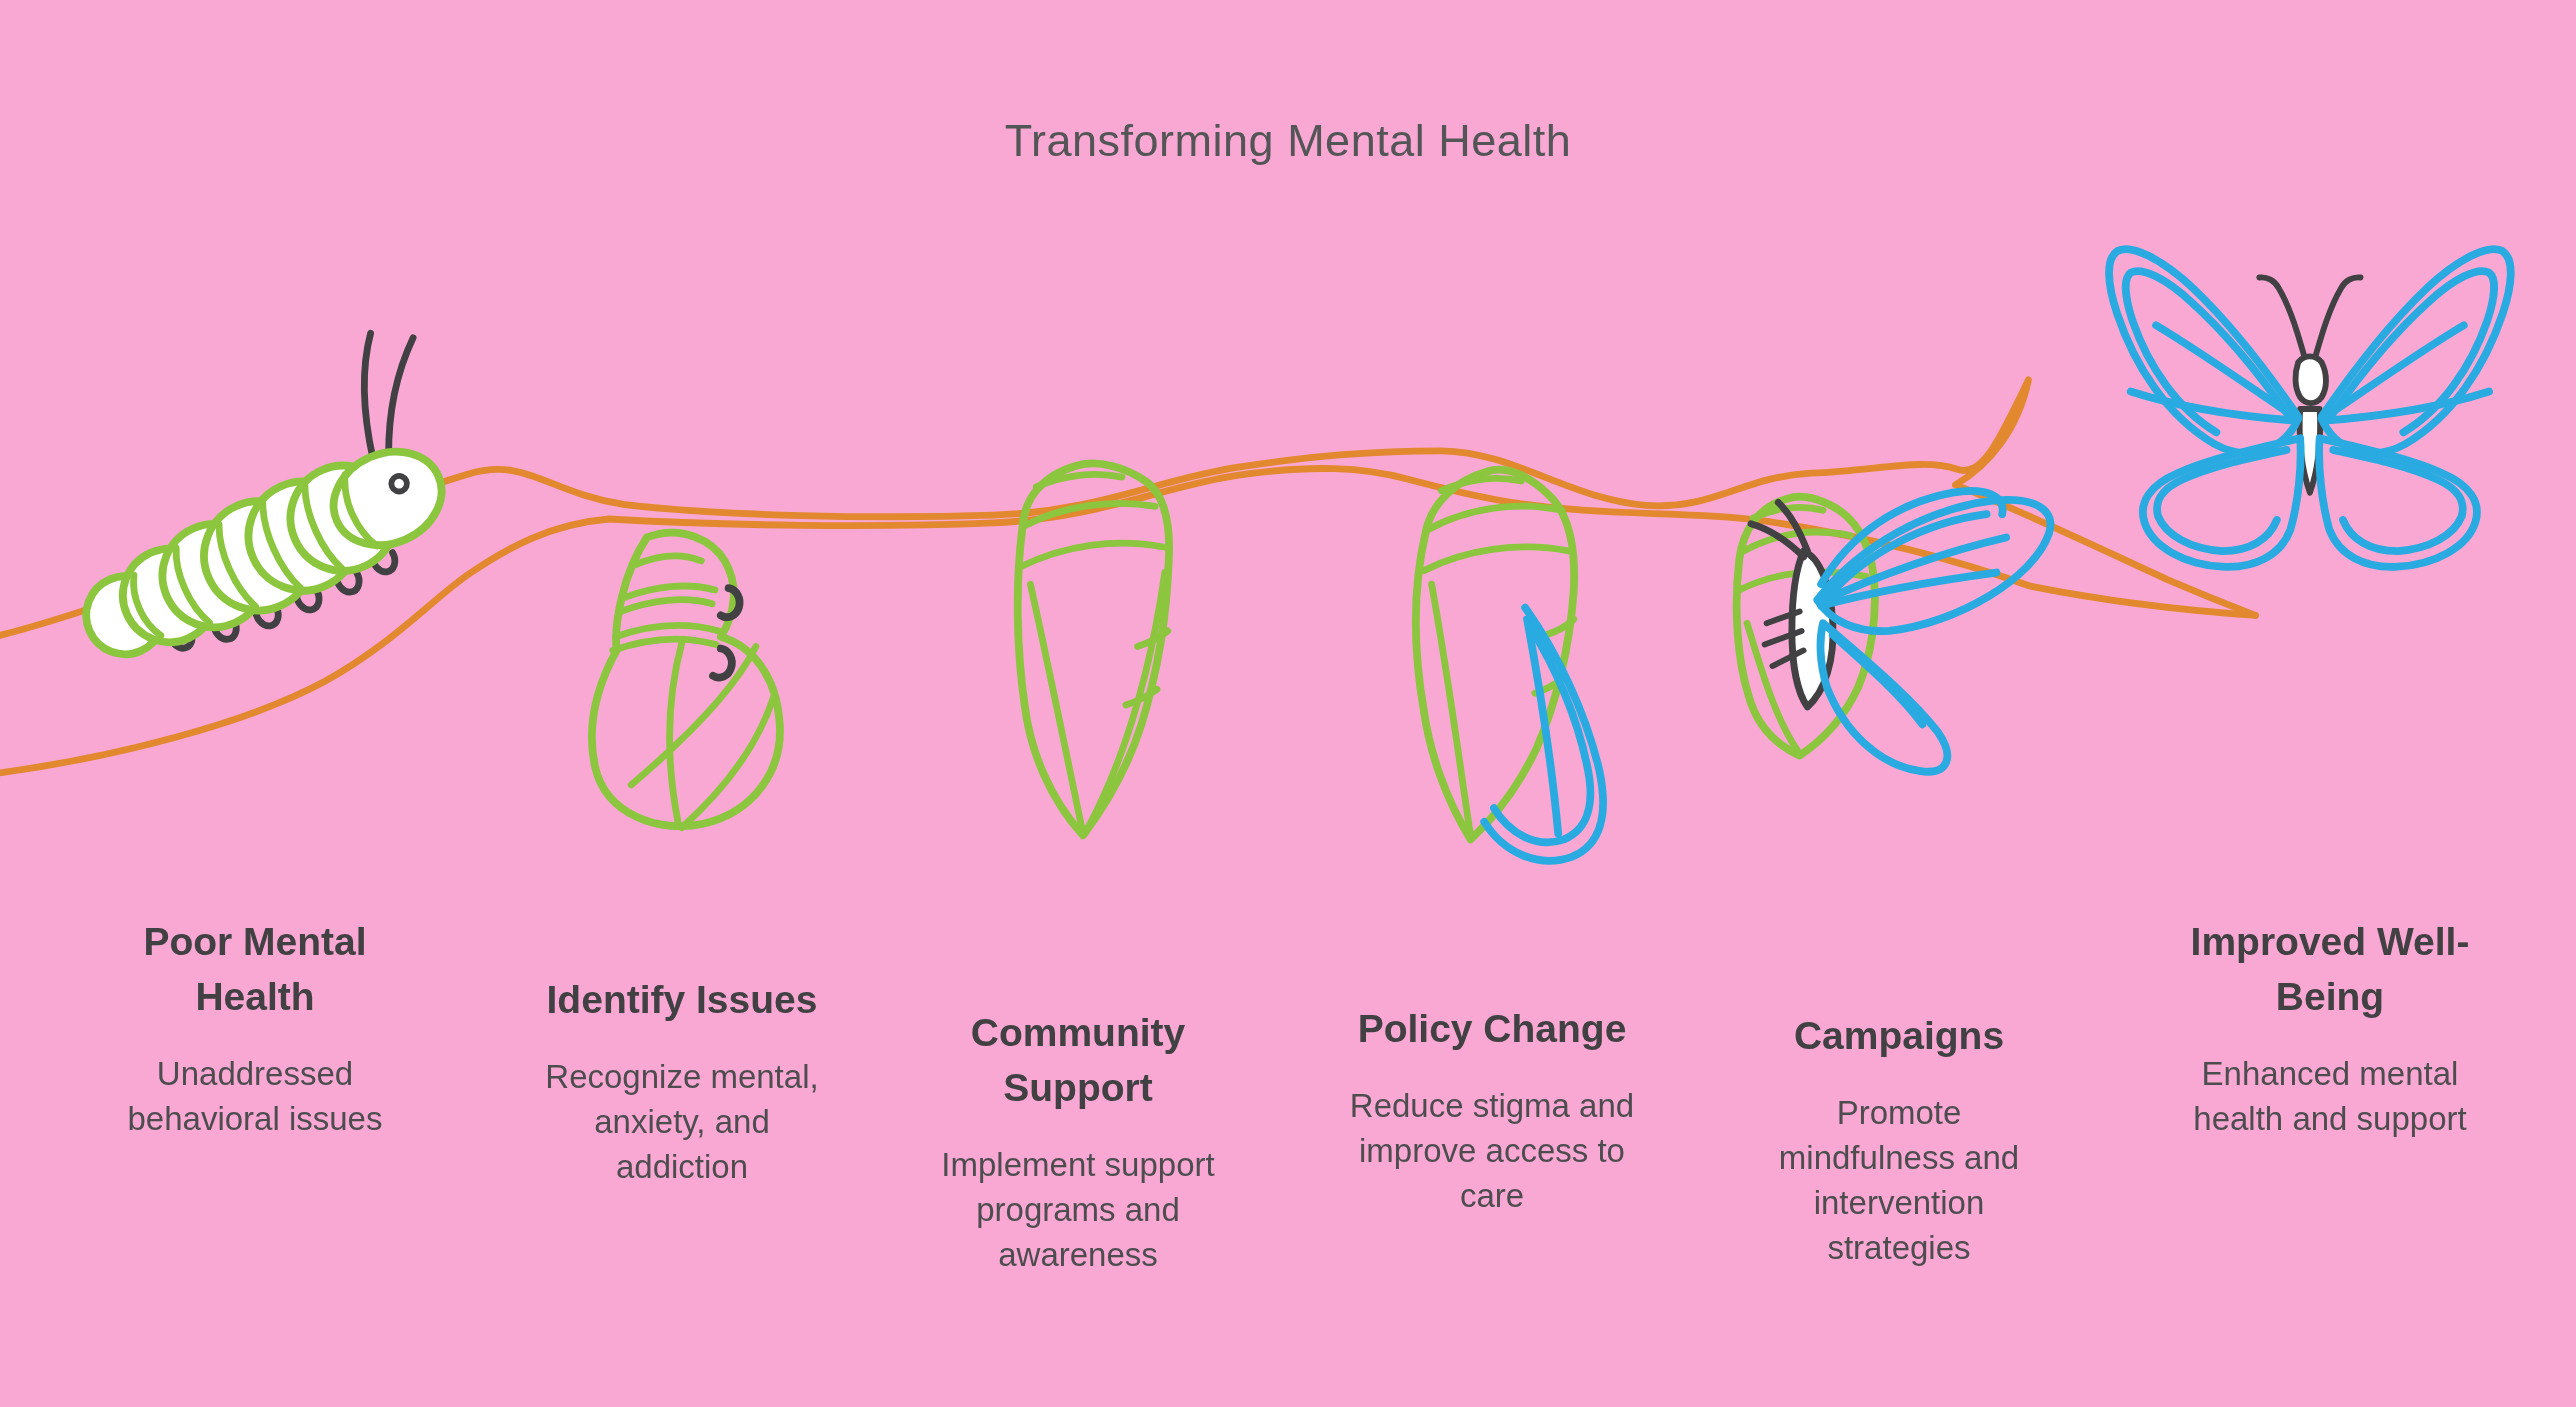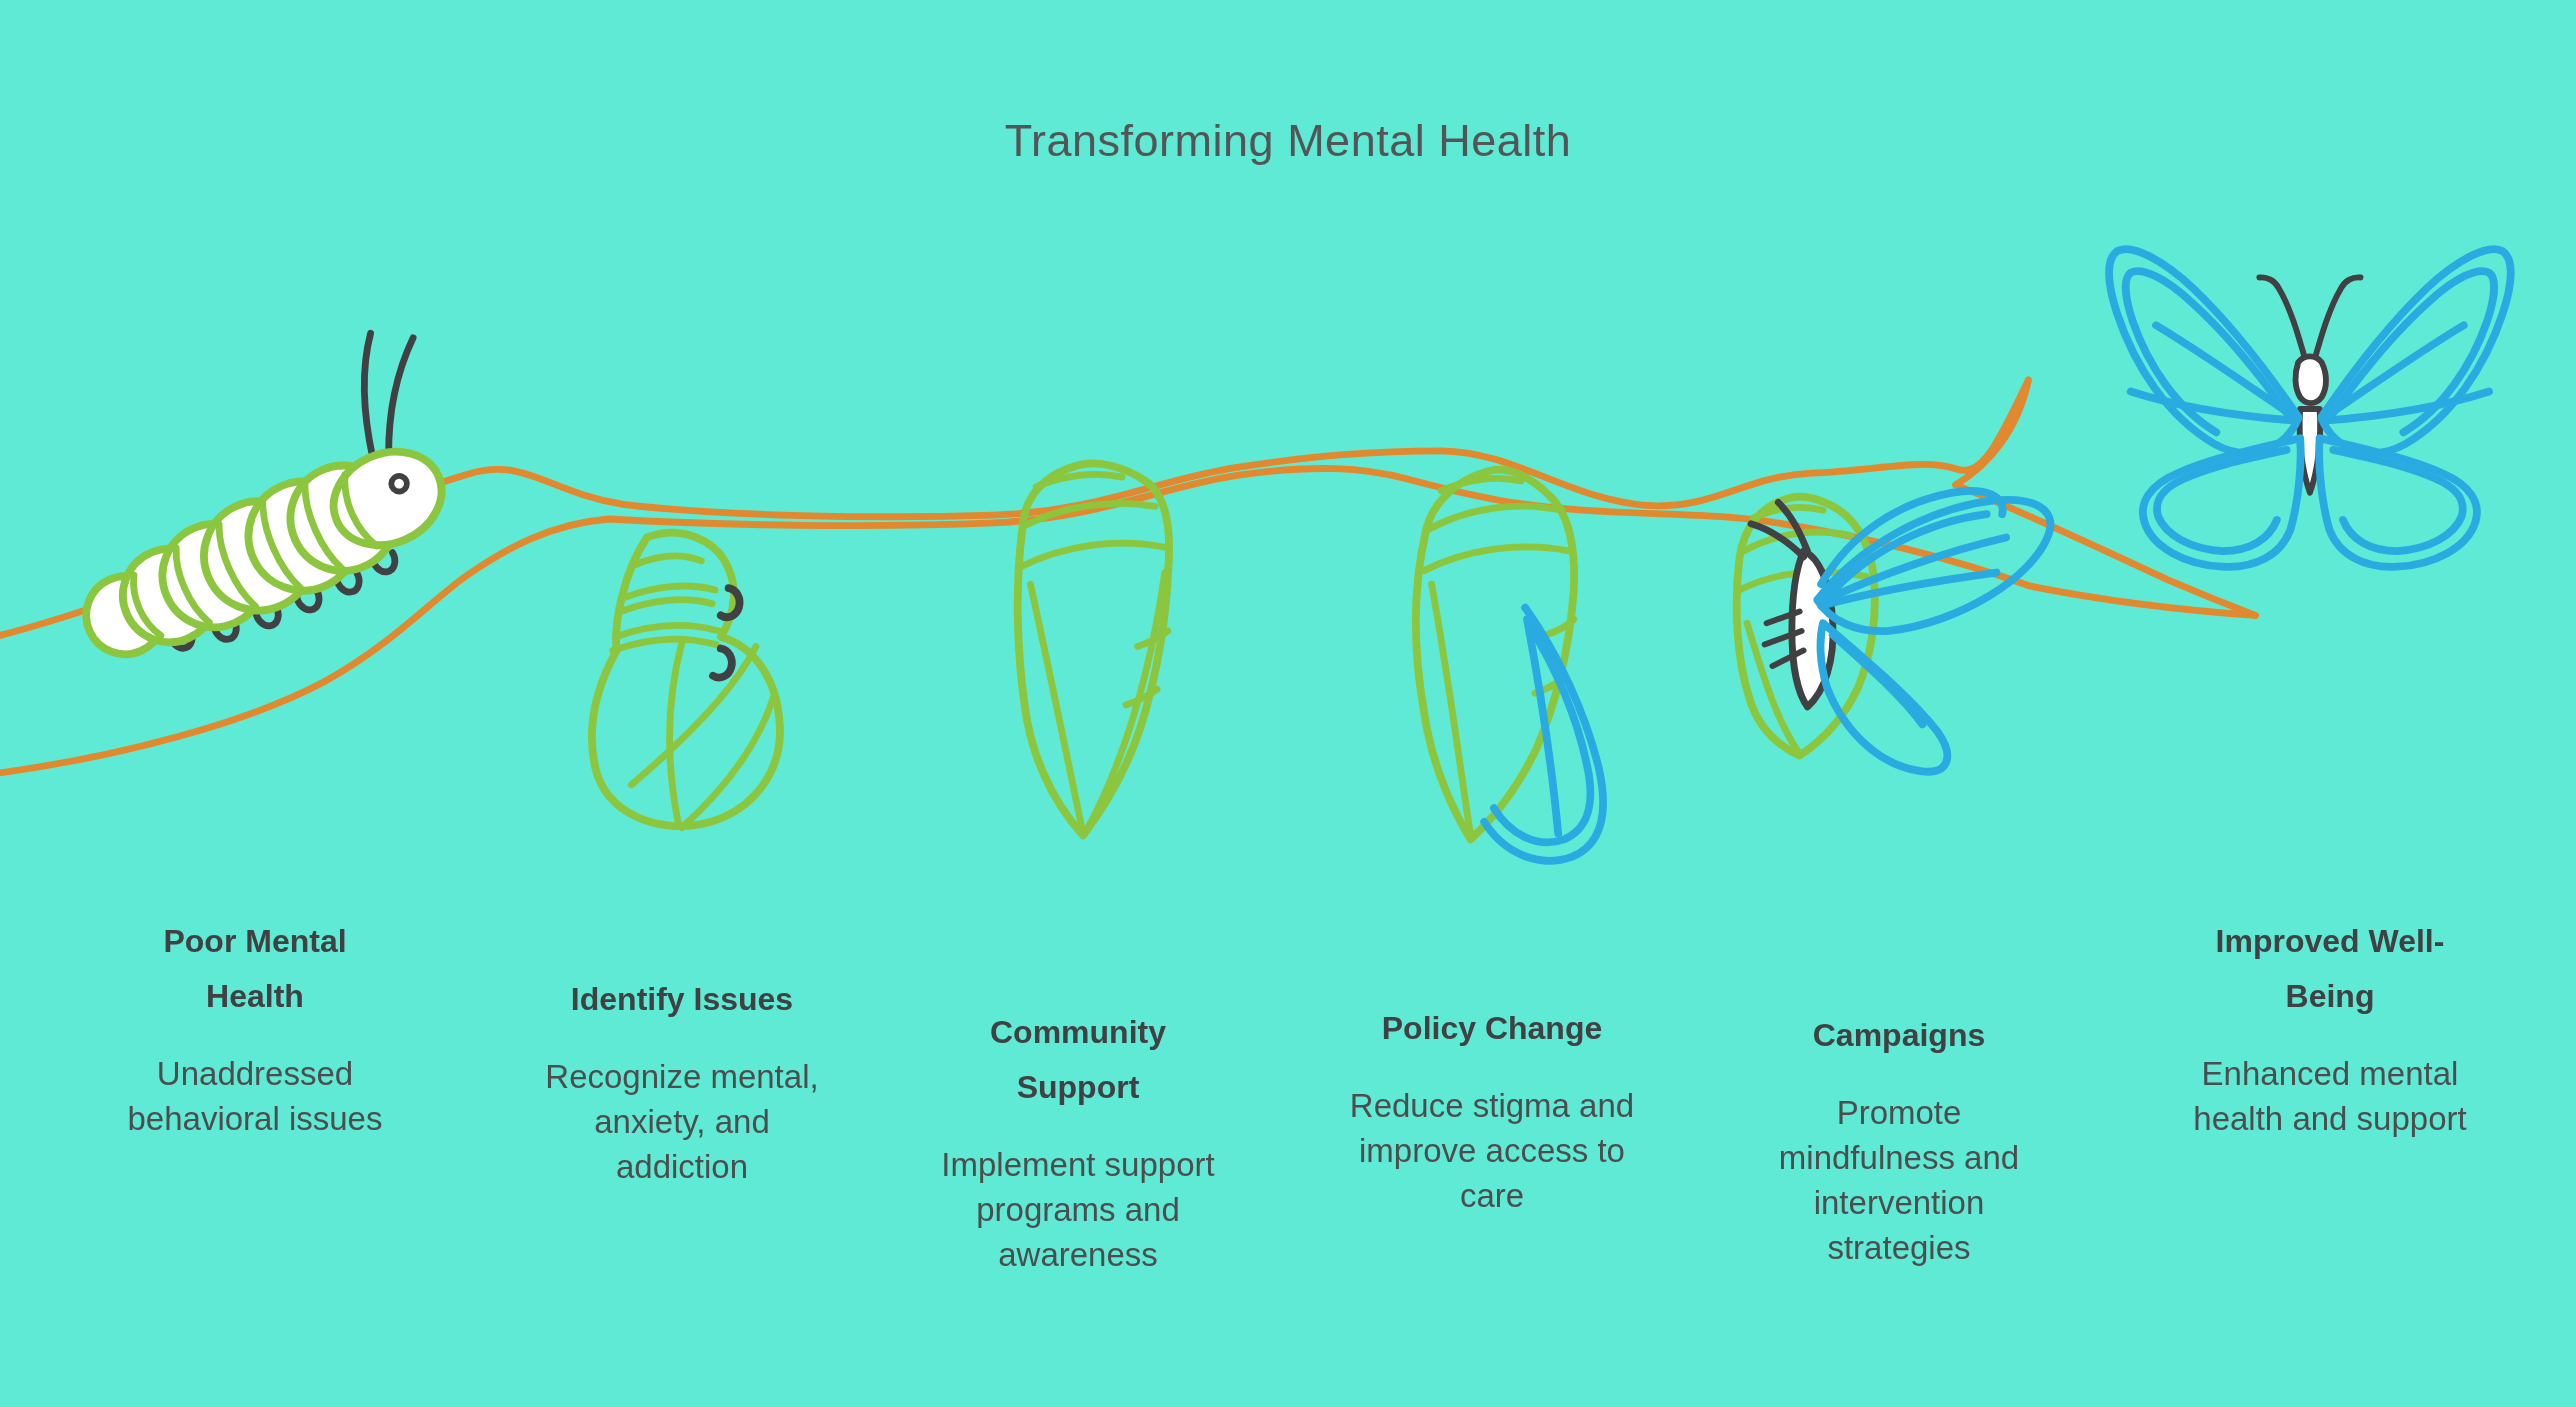--- a/index.html
+++ b/index.html
@@ -1,19 +1,19 @@
 <!DOCTYPE html>
 <html><head>
 <meta charset="utf-8">
 <style>
   html,body{margin:0;padding:0;background:#ffffff;}
   #canvas{
     position:relative;
     width:2576px;height:1407px;
-    background:#5eead4;
+    background:#f9a8d4;
     font-family:"Liberation Sans", sans-serif;
     overflow:hidden;
   }
   #main-title{
     position:absolute;
     left:0;top:115px;width:2576px;
     text-align:center;
     font-size:45px;
     font-weight:400;
     color:#545557;
@@ -22,21 +22,21 @@
   #art{
     position:absolute;left:0;top:0;width:2576px;height:1407px;
   }
   .stage{
     position:absolute;
     width:370px;
     text-align:center;
   }
   .stage h2{
     margin:0;
-    font-size:32px;
+    font-size:39px;
     line-height:55px;
     font-weight:700;
     color:#414042;
     white-space:pre-line;
   }
   .stage p{
     margin:27px 0 0 0;
     font-size:33px;
     line-height:45px;
     font-weight:400;

